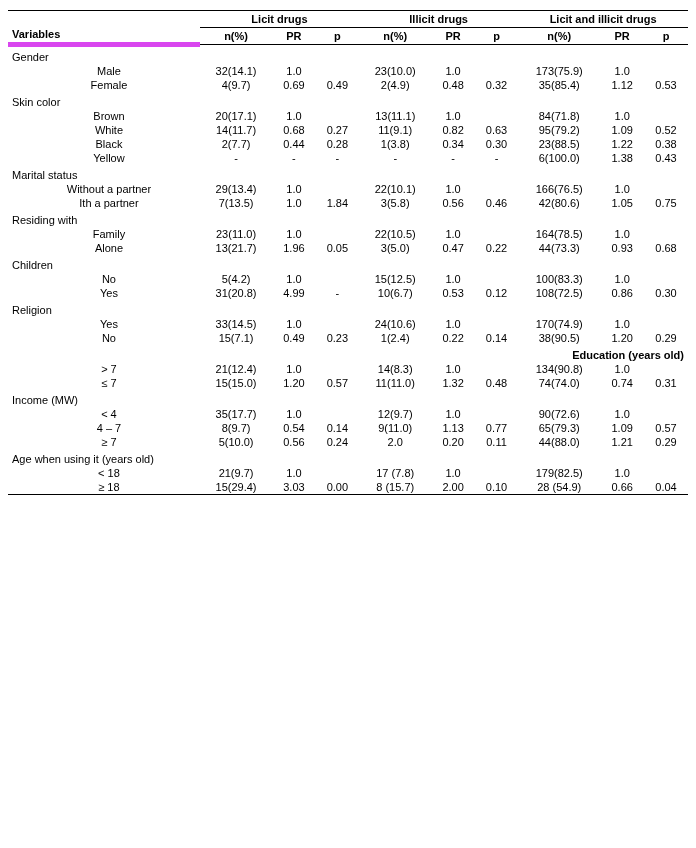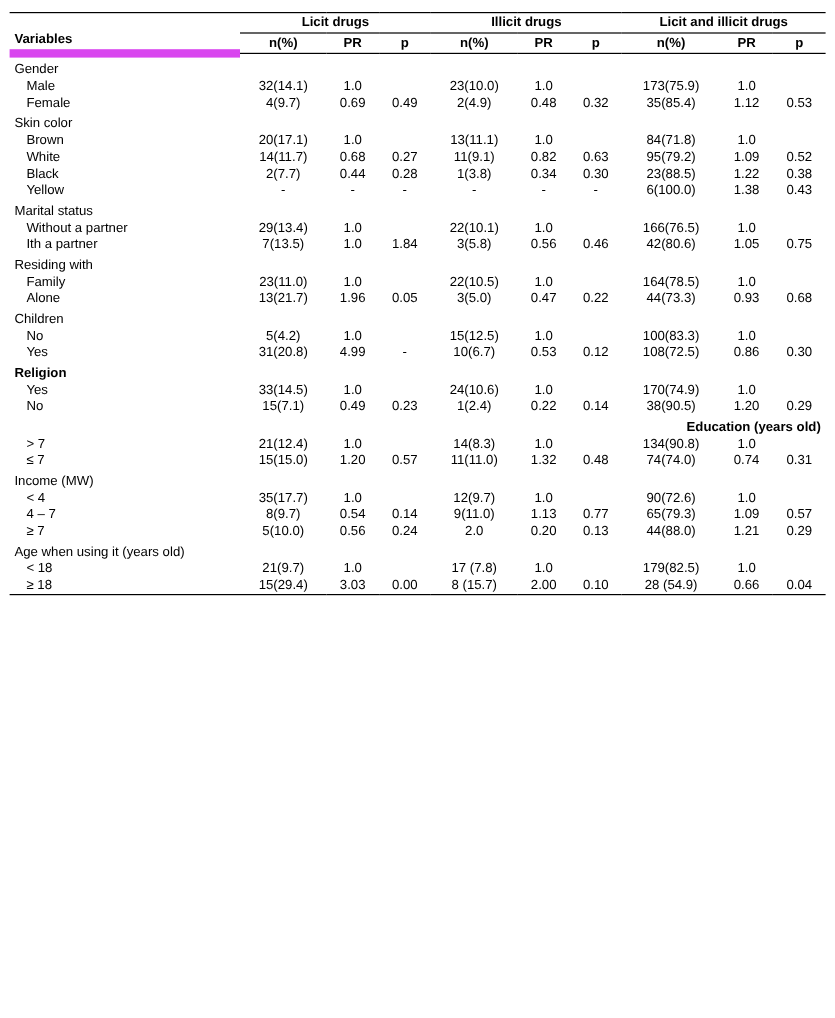--- a/index.html
+++ b/index.html
@@ -16,26 +16,26 @@
       width: 100%;
       border-collapse: collapse;
     }
     th, td {
       padding: 2px 4px;
       text-align: center;
       vertical-align: middle;
       font-size: 11px;
     }
     td.var-col, th.var-col {
-      text-align: left;
+      text-align: center;
       min-width: 130px;
     }
     .header-group th {
       border-top: 1.5px solid #000;
-      border-bottom: 7px solid #d946ef;
+      border-bottom: 5px solid #d946ef;
     }
     .subheader th {
       border-bottom: 1.5px solid #000;
     }
     .section-label td {
       text-align: left;
       font-weight: normal;
       padding-top: 4px;
       padding-bottom: 1px;
     }
@@ -230,21 +230,21 @@
         <td>4.99</td>
         <td>-</td>
         <td>10(6.7)</td>
         <td>0.53</td>
         <td>0.12</td>
         <td>108(72.5)</td>
         <td>0.86</td>
         <td>0.30</td>
       </tr>
       <tr class="section-label">
-        <td colspan="10" style="font-weight: bold;">Religion</td>
+        <td colspan="10" style="font-weight: normal;">Religion</td>
       </tr>
       <tr class="data-row">
         <td class="var-col">Yes</td>
         <td>33(14.5)</td>
         <td>1.0</td>
         <td></td>
         <td>24(10.6)</td>
         <td>1.0</td>
         <td></td>
         <td>170(74.9)</td>
@@ -317,21 +317,21 @@
         <td>1.09</td>
         <td>0.57</td>
       </tr>
       <tr class="data-row">
         <td class="var-col">≥ 7</td>
         <td>5(10.0)</td>
         <td>0.56</td>
         <td>0.24</td>
         <td>2.0</td>
         <td>0.20</td>
-        <td>0.13</td>
+        <td>0.11</td>
         <td>44(88.0)</td>
         <td>1.21</td>
         <td>0.29</td>
       </tr>
       <tr class="section-label">
         <td colspan="10" style="font-weight: normal;">Age when using it (years old)</td>
       </tr>
       <tr class="data-row">
         <td class="var-col">&lt; 18</td>
         <td>21(9.7)</td>

